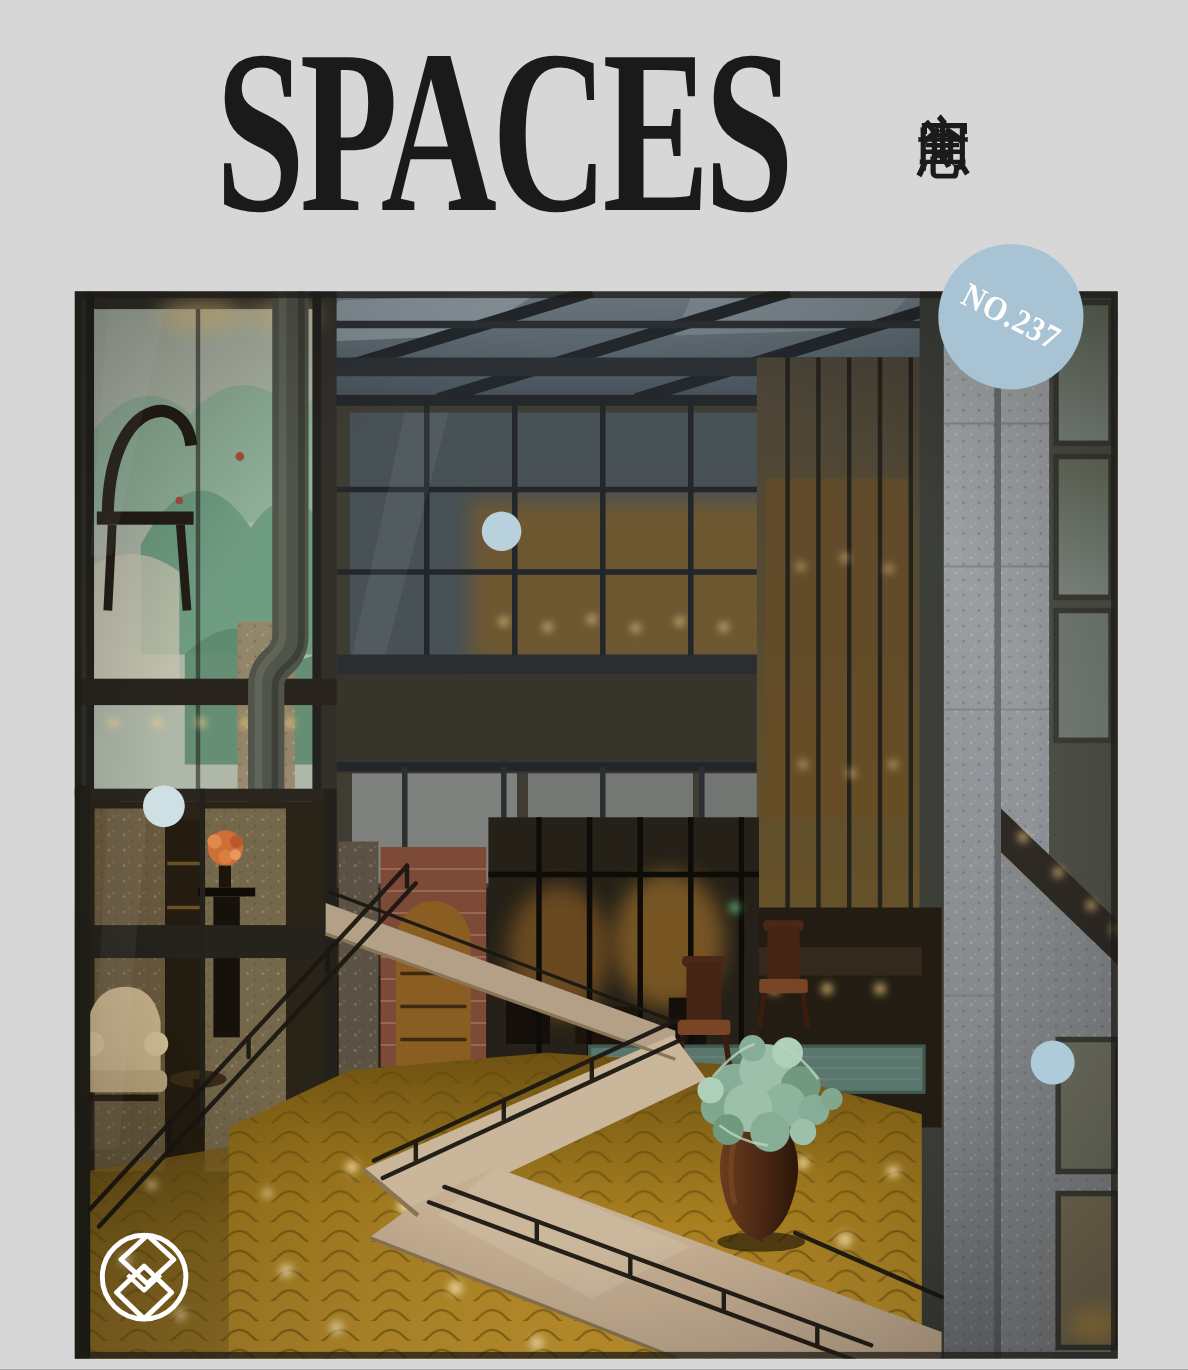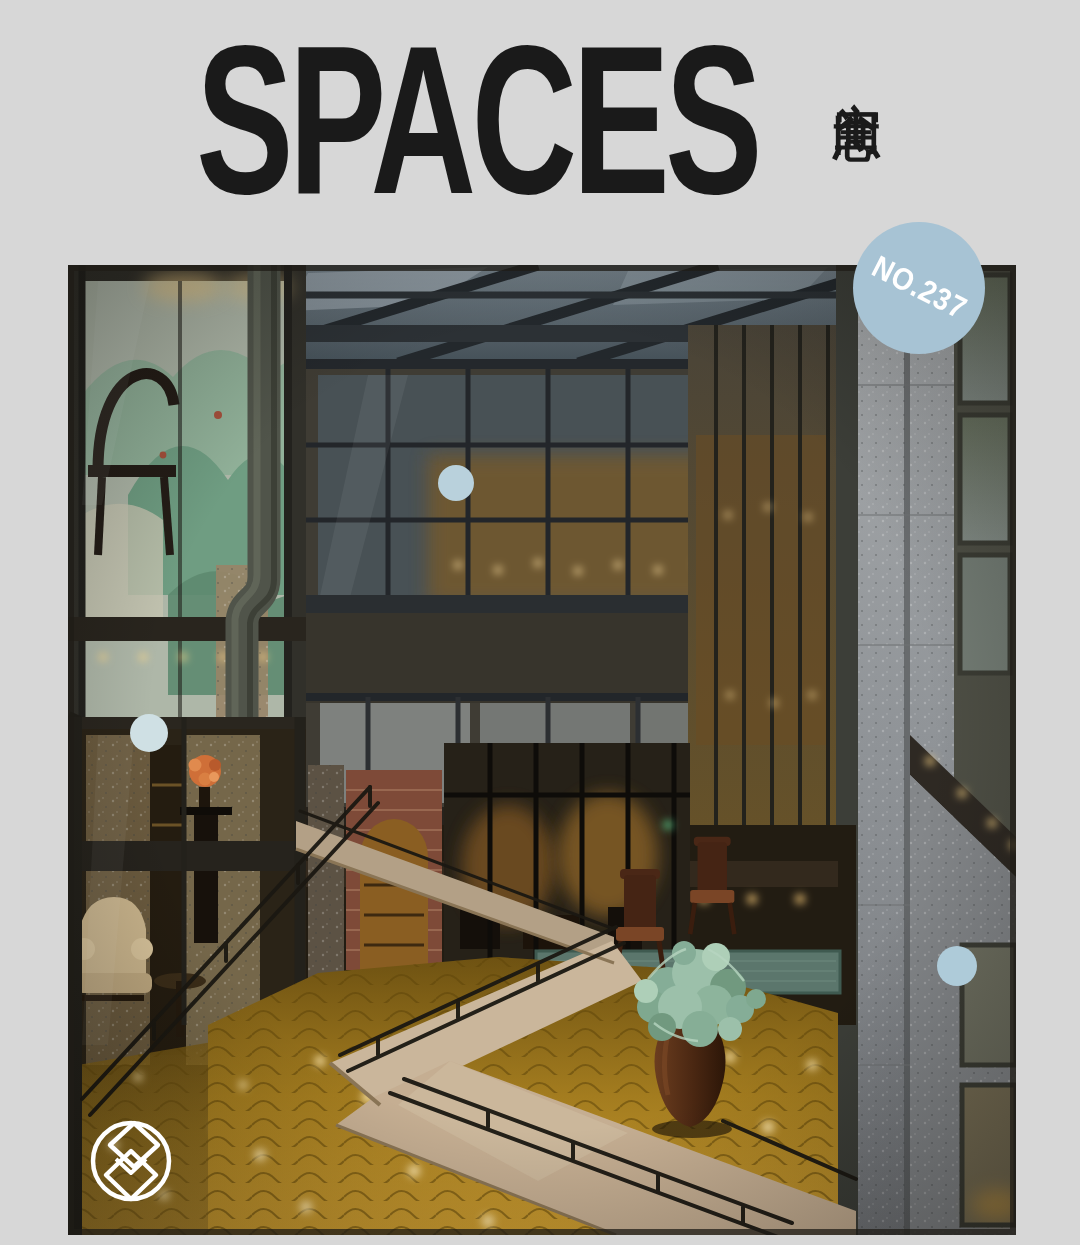--- a/index.html
+++ b/index.html
@@ -1,18 +1,18 @@
 <!DOCTYPE html>
 <html><head>
 <meta charset="utf-8">
 <style>
   html,body{margin:0;padding:0;background:#bfbfbf;}
   .page{
     position:relative;width:1080px;height:1245px;overflow:hidden;
-    background:#d7d7d7;font-family:Liberation Sans, sans-serif;
+    background:#d7d7d7;font-family:Liberation Serif, serif;
   }
   .masthead-title{
     position:absolute;left:196px;top:14px;margin:0;
     font-size:212px;line-height:1;font-weight:800;letter-spacing:-7px;
     color:#1a1a1a;white-space:nowrap;
     transform:scaleX(.69);transform-origin:0 0;
   }
   .masthead-subtitle{
     position:absolute;left:826px;top:64px;margin:0;
     writing-mode:vertical-rl;text-orientation:upright;

